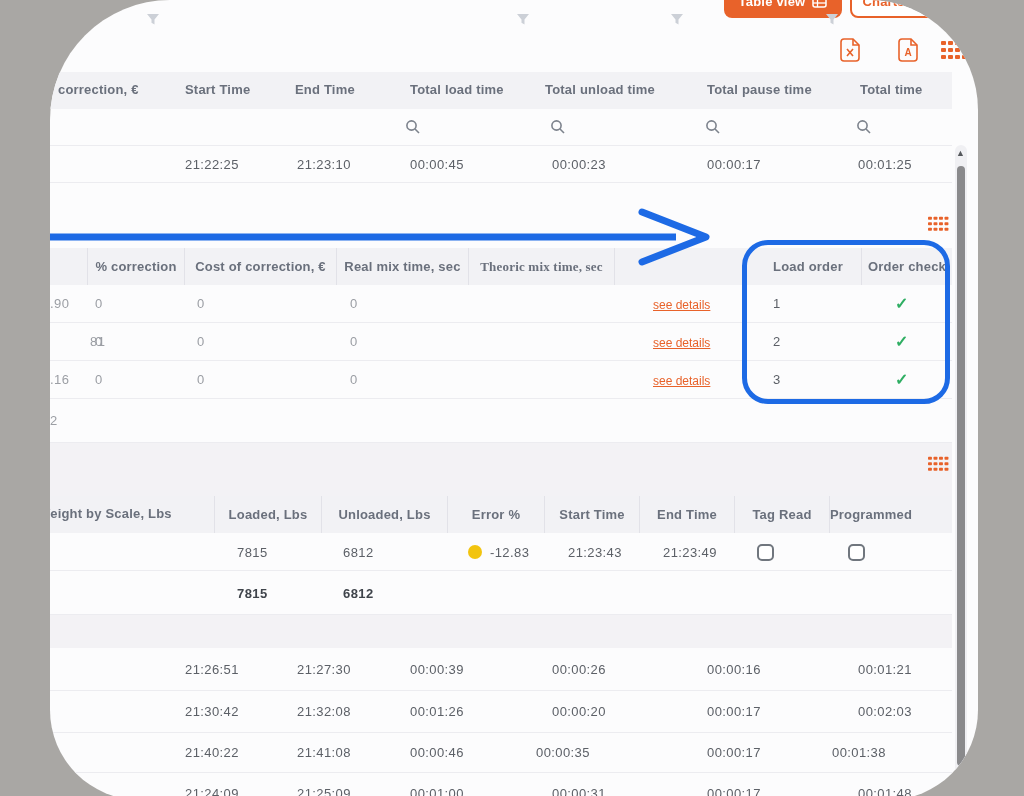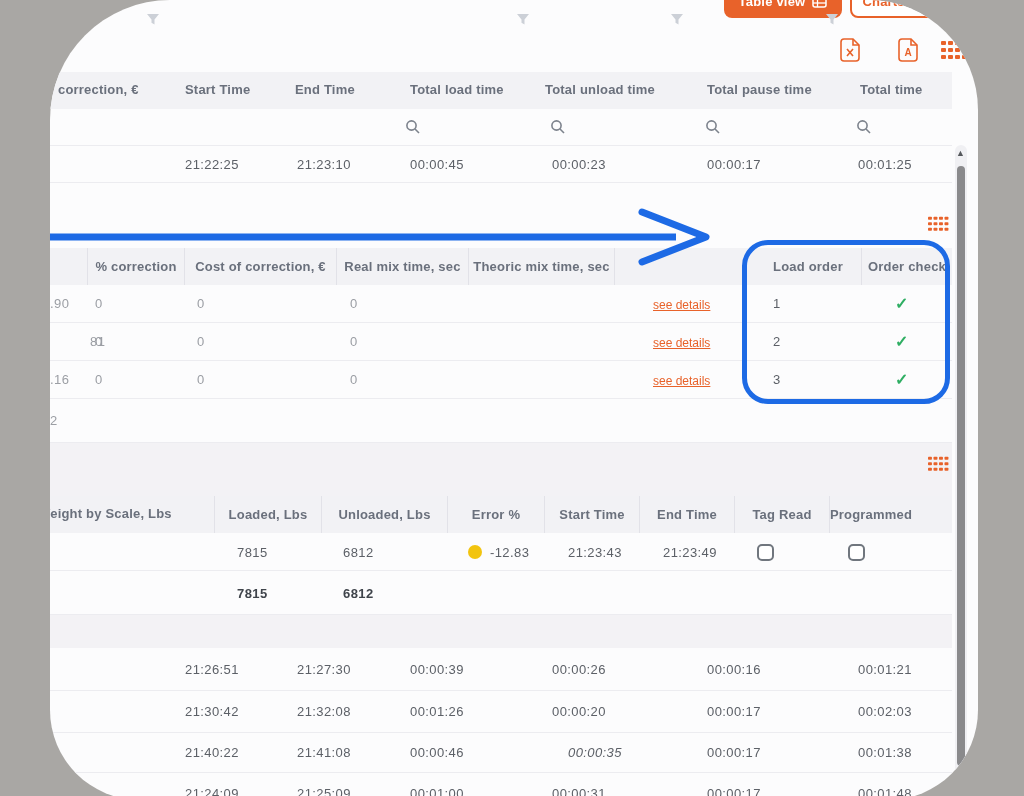--- a/index.html
+++ b/index.html
@@ -154,21 +154,21 @@
           <rect x="21" y="14" width="5" height="4" rx="1"></rect>
         </g>
       </svg>
   </span>
 
   <div class="hband" style="top:248px;">
     <div class="thcell" style="left:0;width:38px;"></div>
     <div class="thcell hlabel" style="left:135px;width:152px;position:absolute;">Cost of correction, €</div>
     <div class="thcell hlabel" style="left:38px;width:97px;position:absolute;">% correction</div>
     <div class="thcell hlabel" style="left:287px;width:132px;position:absolute;">Real mix time, sec</div>
-    <div class="thcell hlabel" style="left:419px;width:146px;position:absolute;">Theoric mix time, sec</div>
+    <div class="thcell hlabel" style="left:419px;width:146px;position:absolute;font-family:Liberation Serif, serif;">Theoric mix time, sec</div>
     <div class="thcell hlabel" style="left:705px;width:107px;position:absolute;">Load order</div>
     <div class="thcell hlabel" style="left:812px;width:90px;position:absolute;">Order check</div>
   </div>
 
   <div class="rowline" style="top:322px;"></div>
   <span class="val muted" style="left:0;top:296px;">.90</span>
   <span class="val muted" style="left:45px;top:296px;">0</span>
   <span class="val muted" style="left:147px;top:296px;">0</span>
   <span class="val muted" style="left:300px;top:296px;">0</span>
   <span class="seedetails" style="left:603px;top:298px;">see details</span>
@@ -265,23 +265,23 @@
   <span class="val" style="left:247px;top:704px;">21:32:08</span>
   <span class="val" style="left:360px;top:704px;">00:01:26</span>
   <span class="val" style="left:502px;top:704px;">00:00:20</span>
   <span class="val" style="left:657px;top:704px;">00:00:17</span>
   <span class="val" style="left:808px;top:704px;">00:02:03</span>
 
   <div class="rowline" style="top:772px;"></div>
   <span class="val" style="left:135px;top:745px;text-align:center;">21:40:22</span>
   <span class="val" style="left:247px;top:745px;">21:41:08</span>
   <span class="val" style="left:360px;top:745px;">00:00:46</span>
-  <span class="val" style="left:518px;top:745px;font-style:italic;">00:00:35</span>
+  <span class="val" style="left:486px;top:745px;">00:00:35</span>
   <span class="val" style="left:657px;top:745px;">00:00:17</span>
-  <span class="val" style="left:808px;top:745px;text-align:right;">00:01:38</span>
+  <span class="val" style="left:782px;top:745px;text-align:right;">00:01:38</span>
 
   <span class="val" style="left:135px;top:786px;">21:24:09</span>
   <span class="val" style="left:247px;top:786px;">21:25:09</span>
   <span class="val" style="left:360px;top:786px;">00:01:00</span>
   <span class="val" style="left:502px;top:786px;">00:00:31</span>
   <span class="val" style="left:657px;top:786px;">00:00:17</span>
   <span class="val" style="left:808px;top:786px;">00:01:48</span>
 
   <div id="scrolltrack">
     <span id="scrollup">▲</span>

